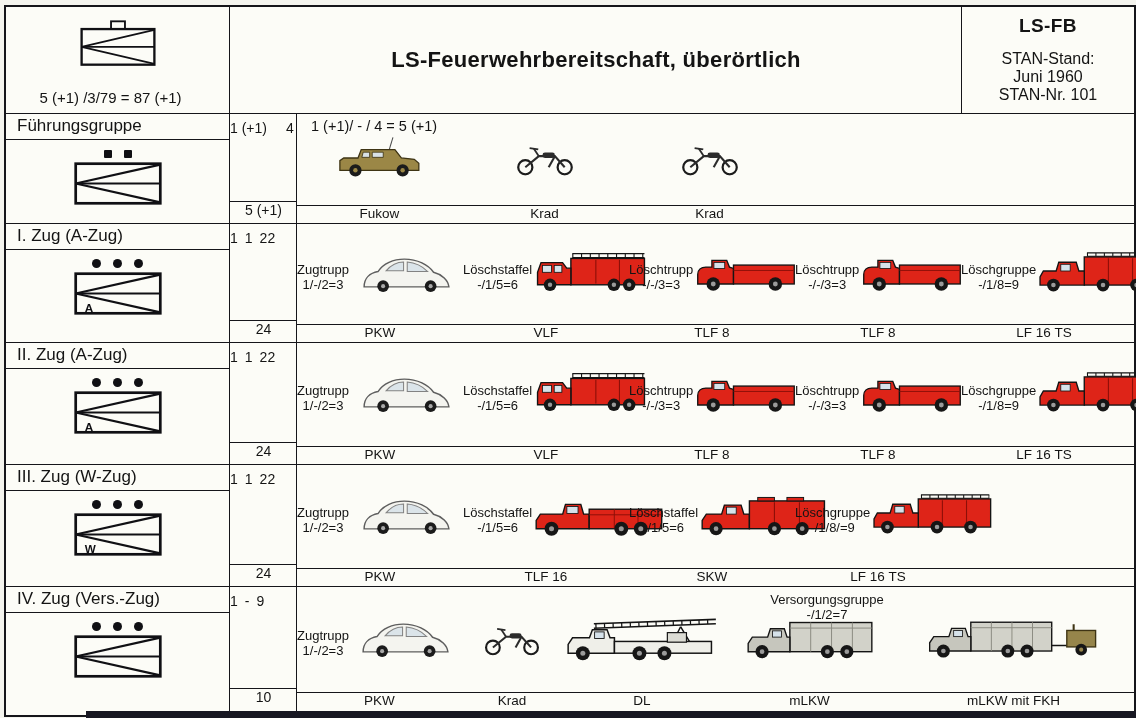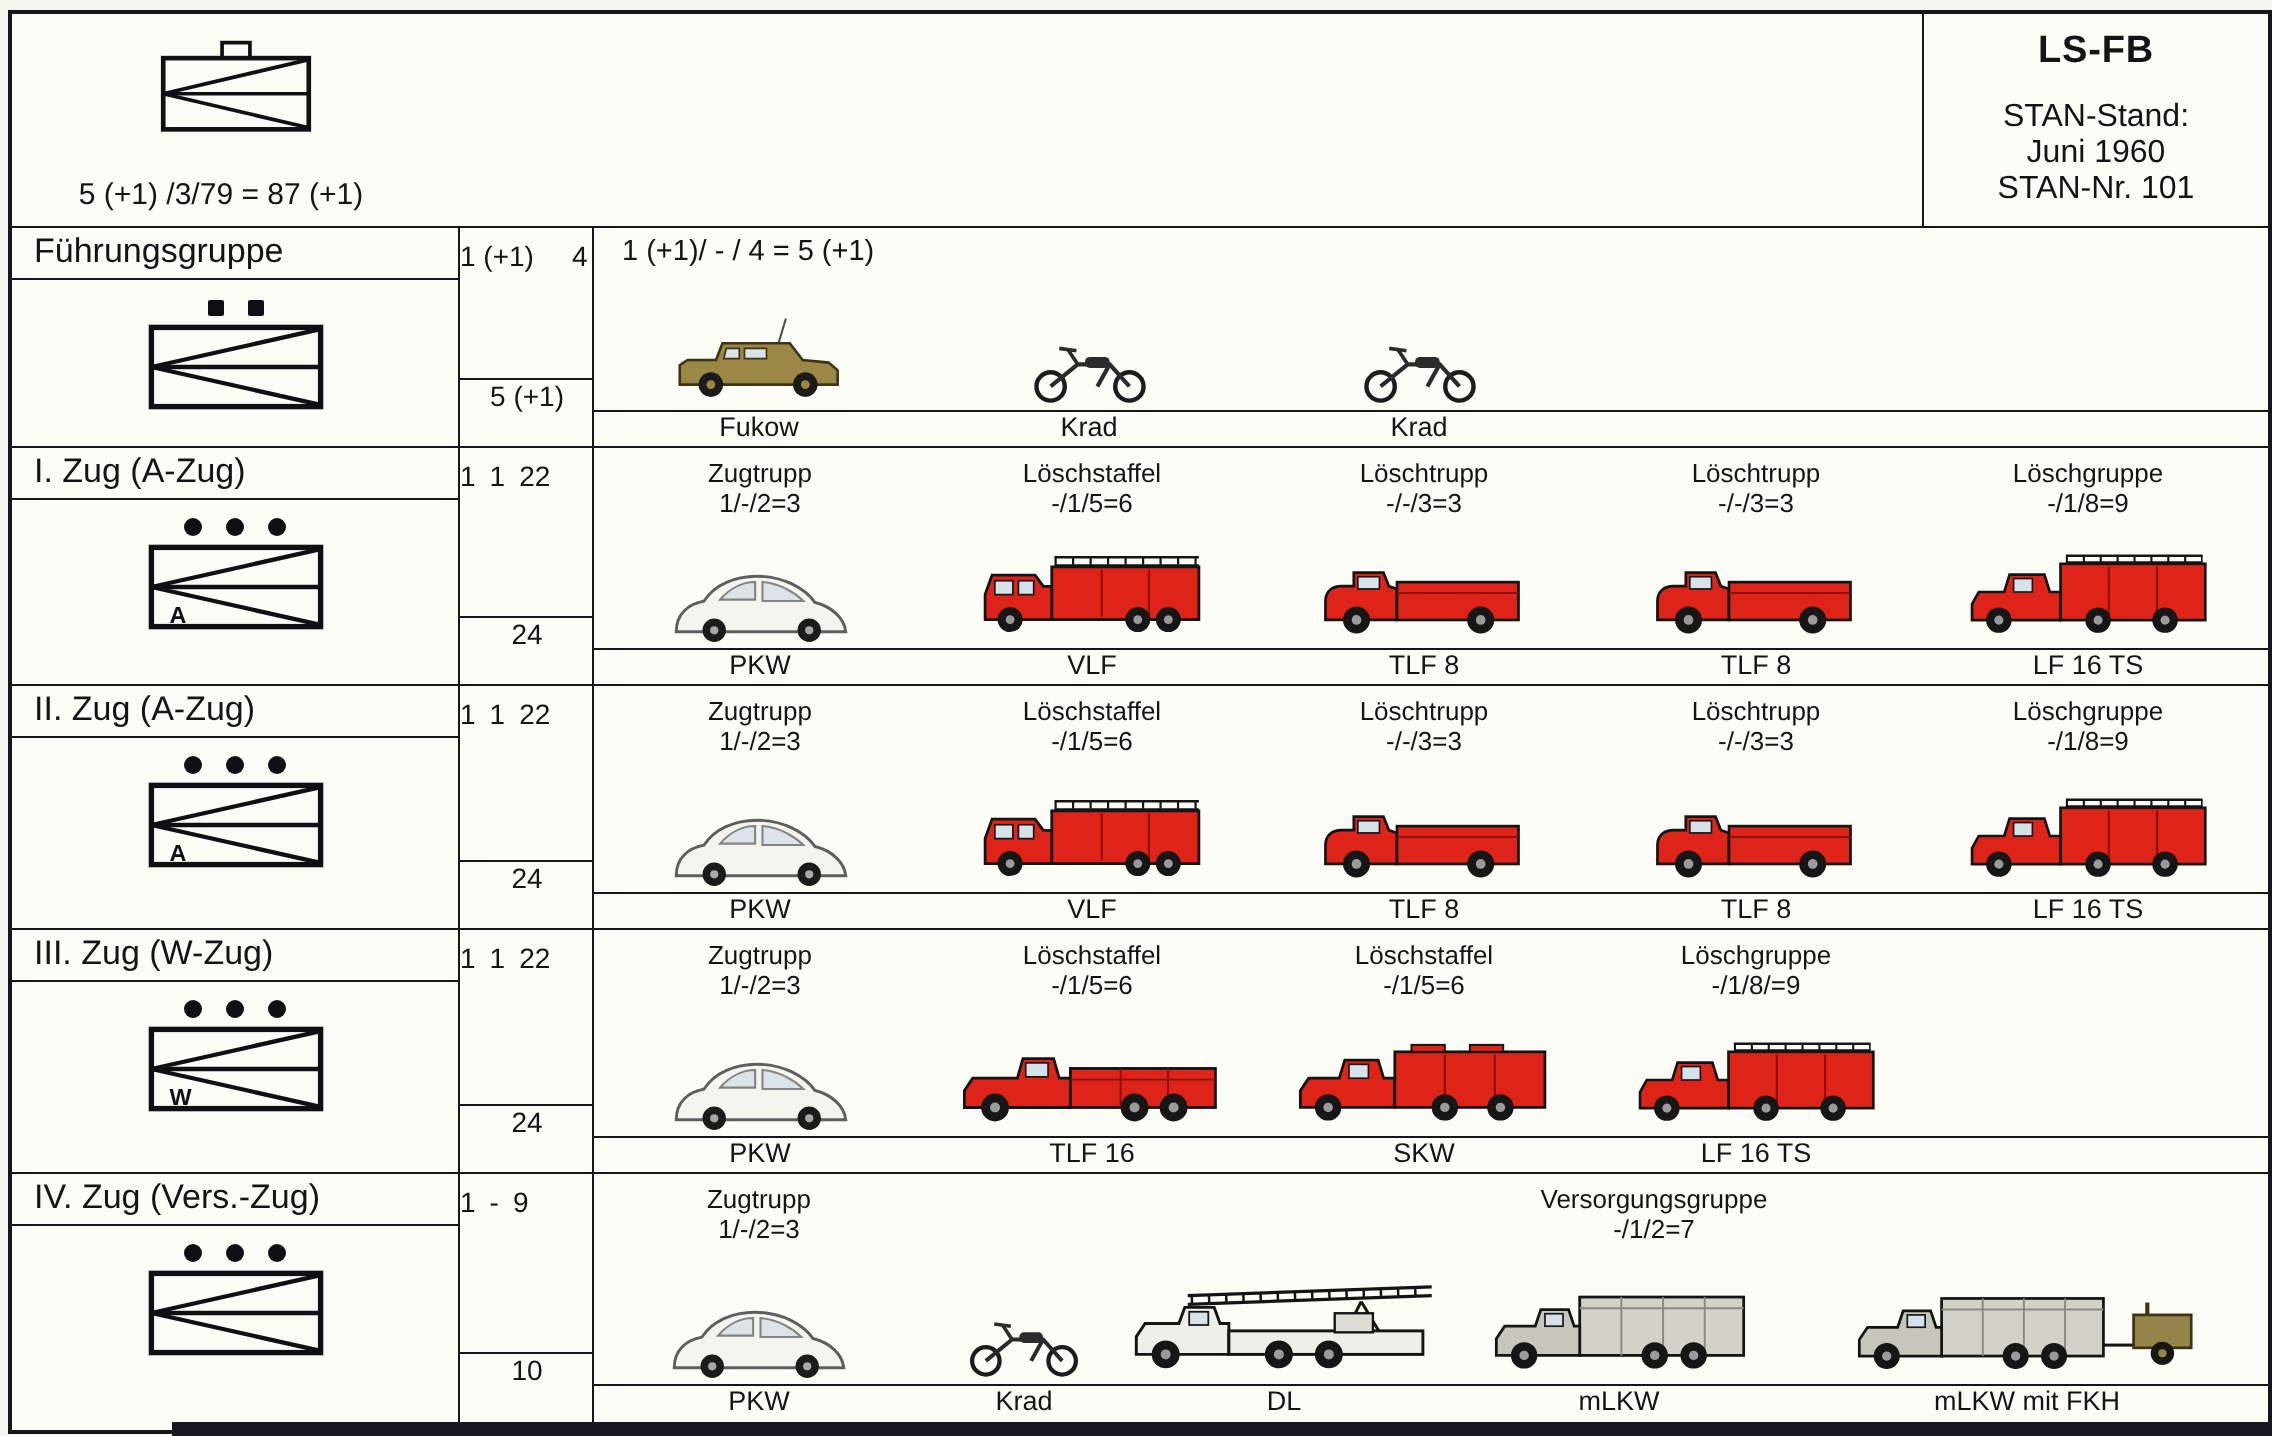--- a/index.html
+++ b/index.html
@@ -20,23 +20,23 @@
   .cell-num{position:absolute;left:223px;top:0;bottom:0;width:67px;border-left:1.5px solid #15151a;font-size:14px;}
   .cell-veh{position:absolute;left:290px;right:0;top:0;bottom:0;border-left:1.5px solid #15151a;}
   .row-name{height:25px;line-height:24px;padding-left:11px;font-size:17px;border-bottom:1.3px solid #15151a;}
   .sym-wrap{display:flex;flex-direction:column;align-items:center;margin-top:7px;}
   .dots{display:flex;gap:12px;align-items:center;height:13px;margin-bottom:1px;}
   .dot{width:9px;height:9px;border-radius:50%;background:#101014;display:inline-block;}
   .dot.sq{width:8px;height:8px;border-radius:1px;}
   .tac text{font-size:13px;font-weight:bold;fill:#101014;font-family:"Liberation Sans",sans-serif;}
   .nums{position:absolute;top:0;left:0;right:0;display:flex;flex-direction:row;align-items:center;padding-top:6px;gap:7px;line-height:17px;}
   .nums.wide{gap:19px;}
-  .total{position:absolute;bottom:16px;left:0;right:0;height:18px;line-height:16px;text-align:center;border-top:1.3px solid #15151a;}
+  .total{position:absolute;bottom:4px;left:0;right:0;height:18px;line-height:16px;text-align:center;border-top:1.3px solid #15151a;}
   .units{position:absolute;top:0;left:0;right:0;bottom:18px;display:flex;}
-  .u{display:flex;flex-direction:column;align-items:center;flex:0 0 auto;}
+  .u{display:flex;align-items:center;flex:0 0 auto;}
   .u-label{padding-top:5px;text-align:center;font-size:13px;line-height:15px;min-height:20px;}
   .veh-area{flex:1;display:flex;align-items:flex-end;justify-content:center;padding-bottom:4px;}
   .vname-strip{position:absolute;bottom:0;left:0;right:0;height:18px;border-top:1.3px solid #15151a;display:flex;}
   .vn{flex:0 0 auto;text-align:center;font-size:13.5px;line-height:16px;}
   .fgroup-formula{position:absolute;top:4px;left:14px;font-size:14.5px;}
   .group-label{position:absolute;top:5px;left:380px;width:300px;text-align:center;font-size:13px;line-height:15px;}
   .scan-bar{position:absolute;left:86px;right:0;bottom:0;height:7px;background:#171722;}
 </style>
 </head>
 <body>
@@ -198,20 +198,21 @@
 
 <div class="sheet">
 
   <div class="row" style="top:0;height:106px">
     <div class="h-left">
       <svg class="h-sym tac" viewBox="0 0 100 62" width="78" height="48">
           <use href="#sym-tac-tab"></use>
         </svg>
       <div class="h-formula">5 (+1) /3/79 = 87 (+1)</div>
     </div>
+    <div class="h-title">LS-Feuerwehrbereitschaft, überörtlich</div>
     <div class="h-right">
       <div class="h-code">LS-FB</div>
       <div class="h-stan">
         <div>STAN-Stand:</div>
         <div>Juni 1960</div>
         <div>STAN-Nr. 101</div>
       </div>
     </div>
   </div>
 

